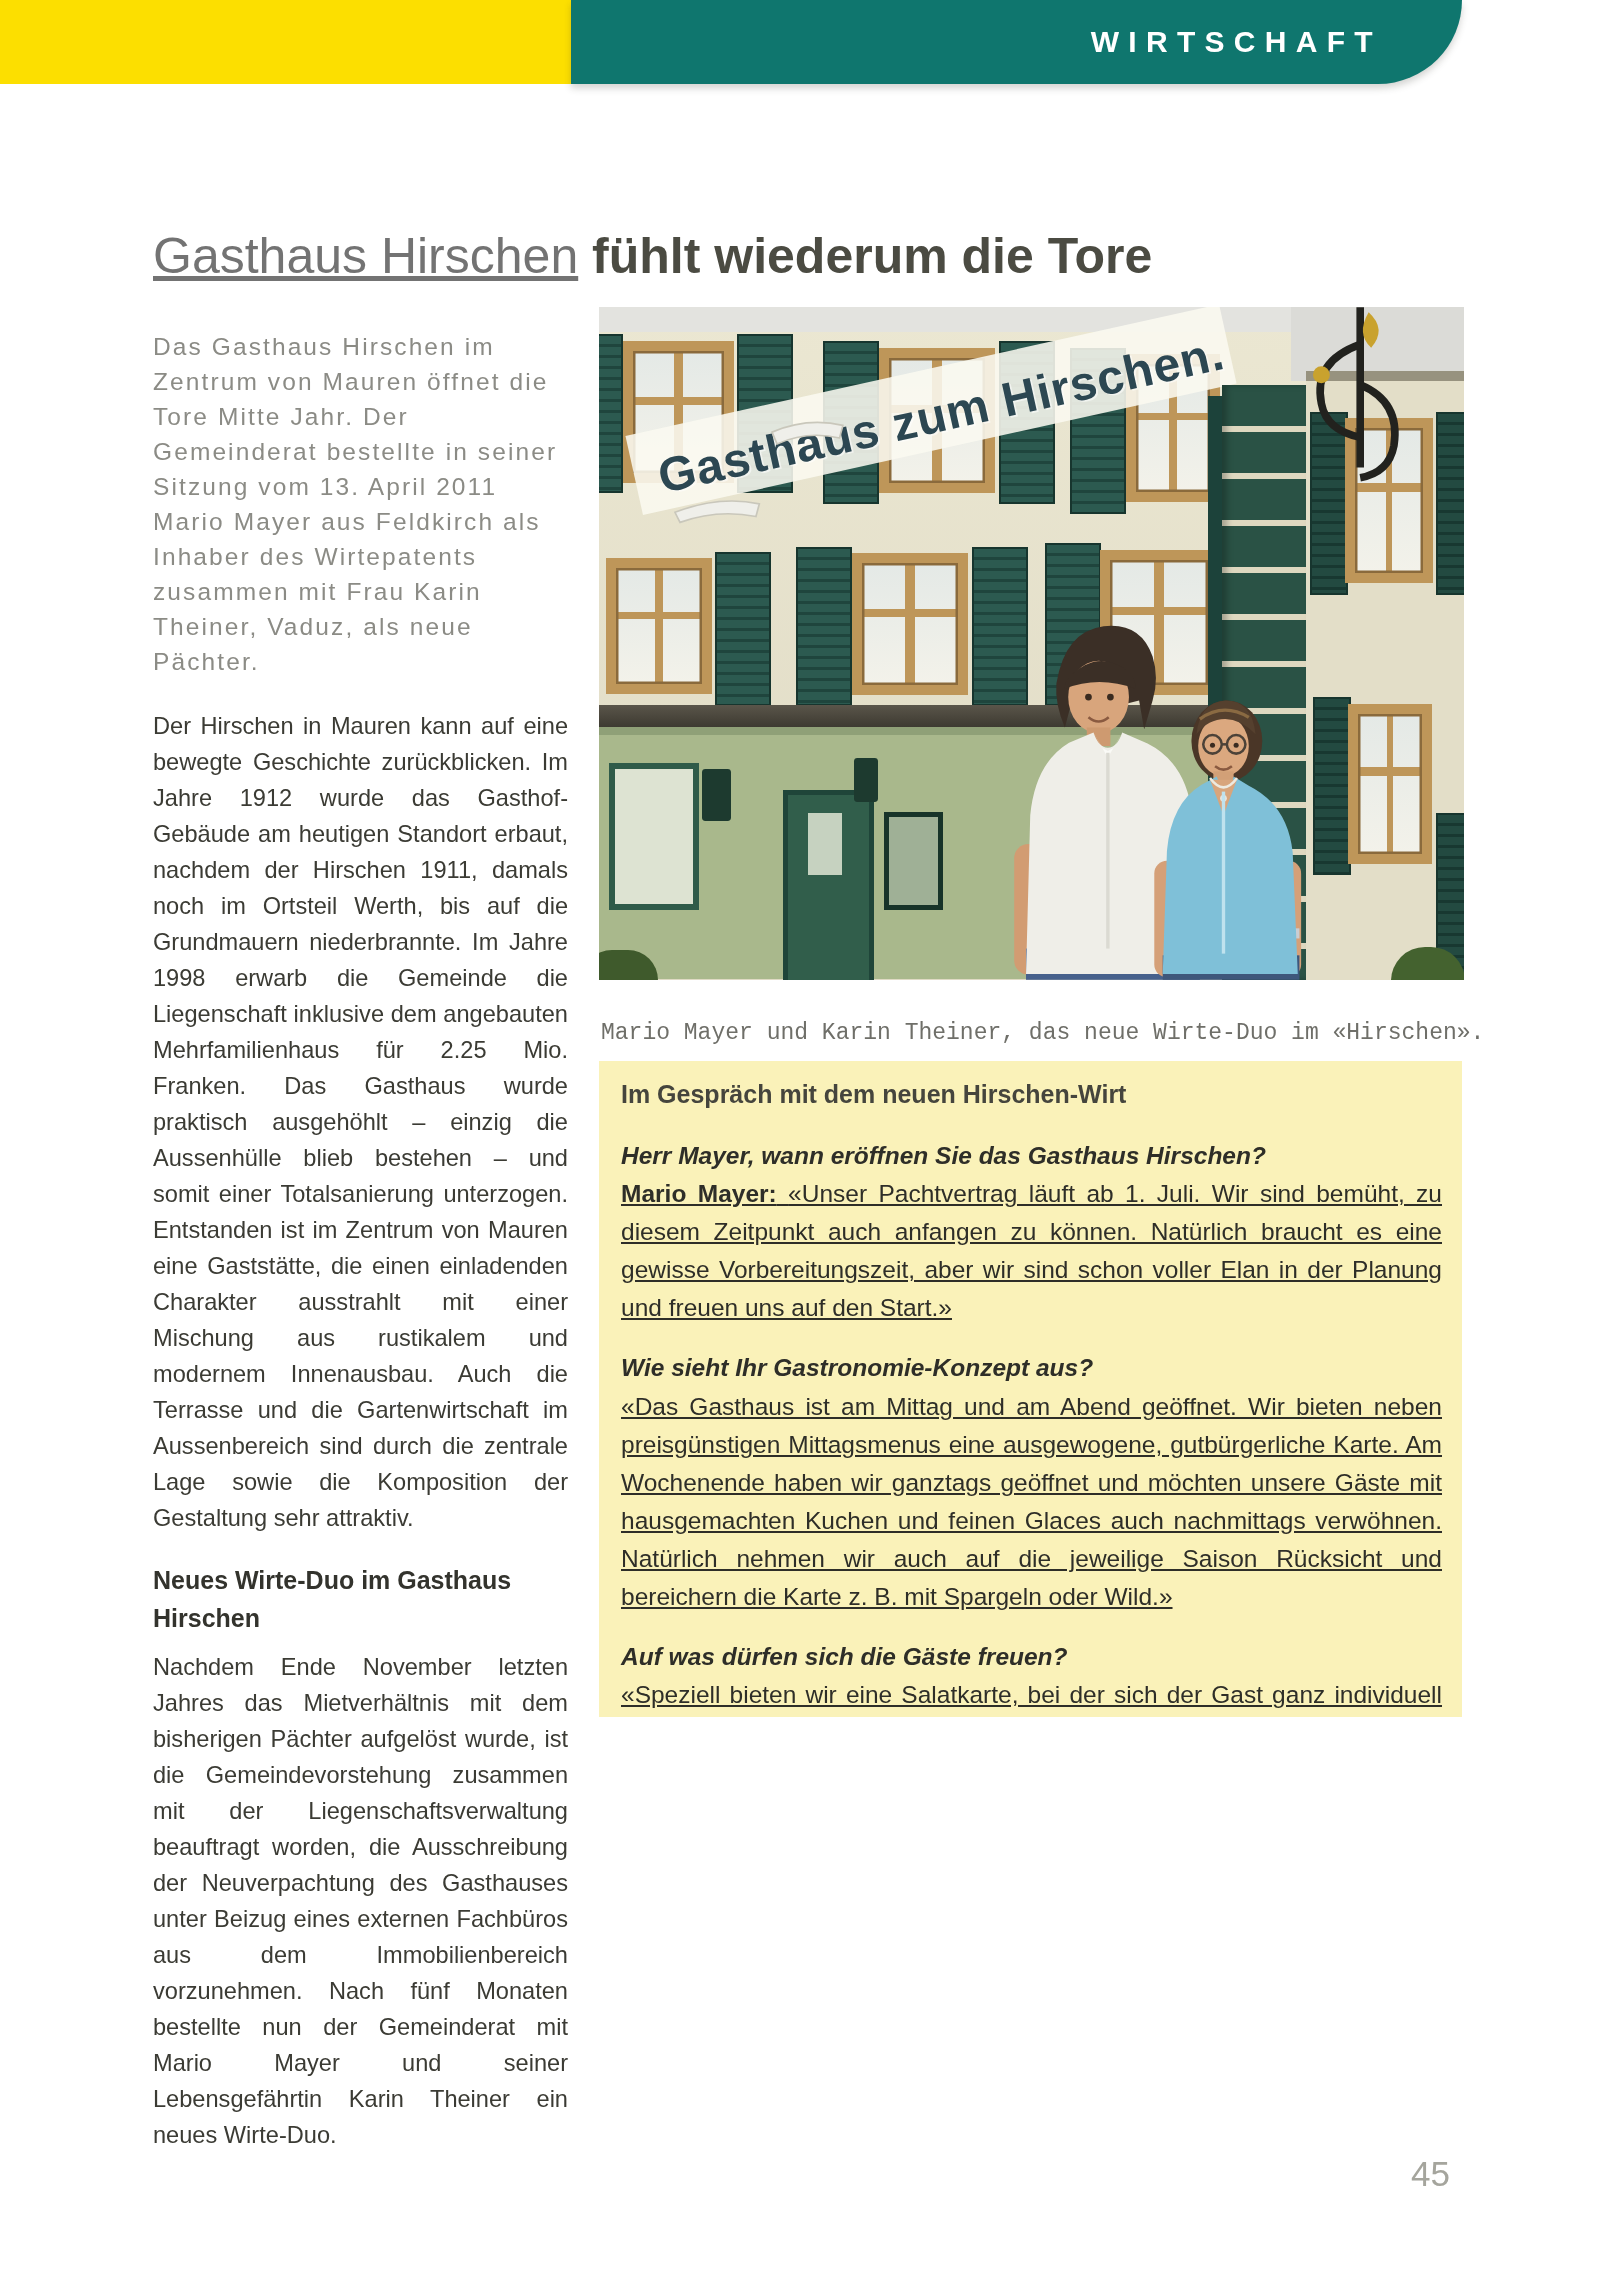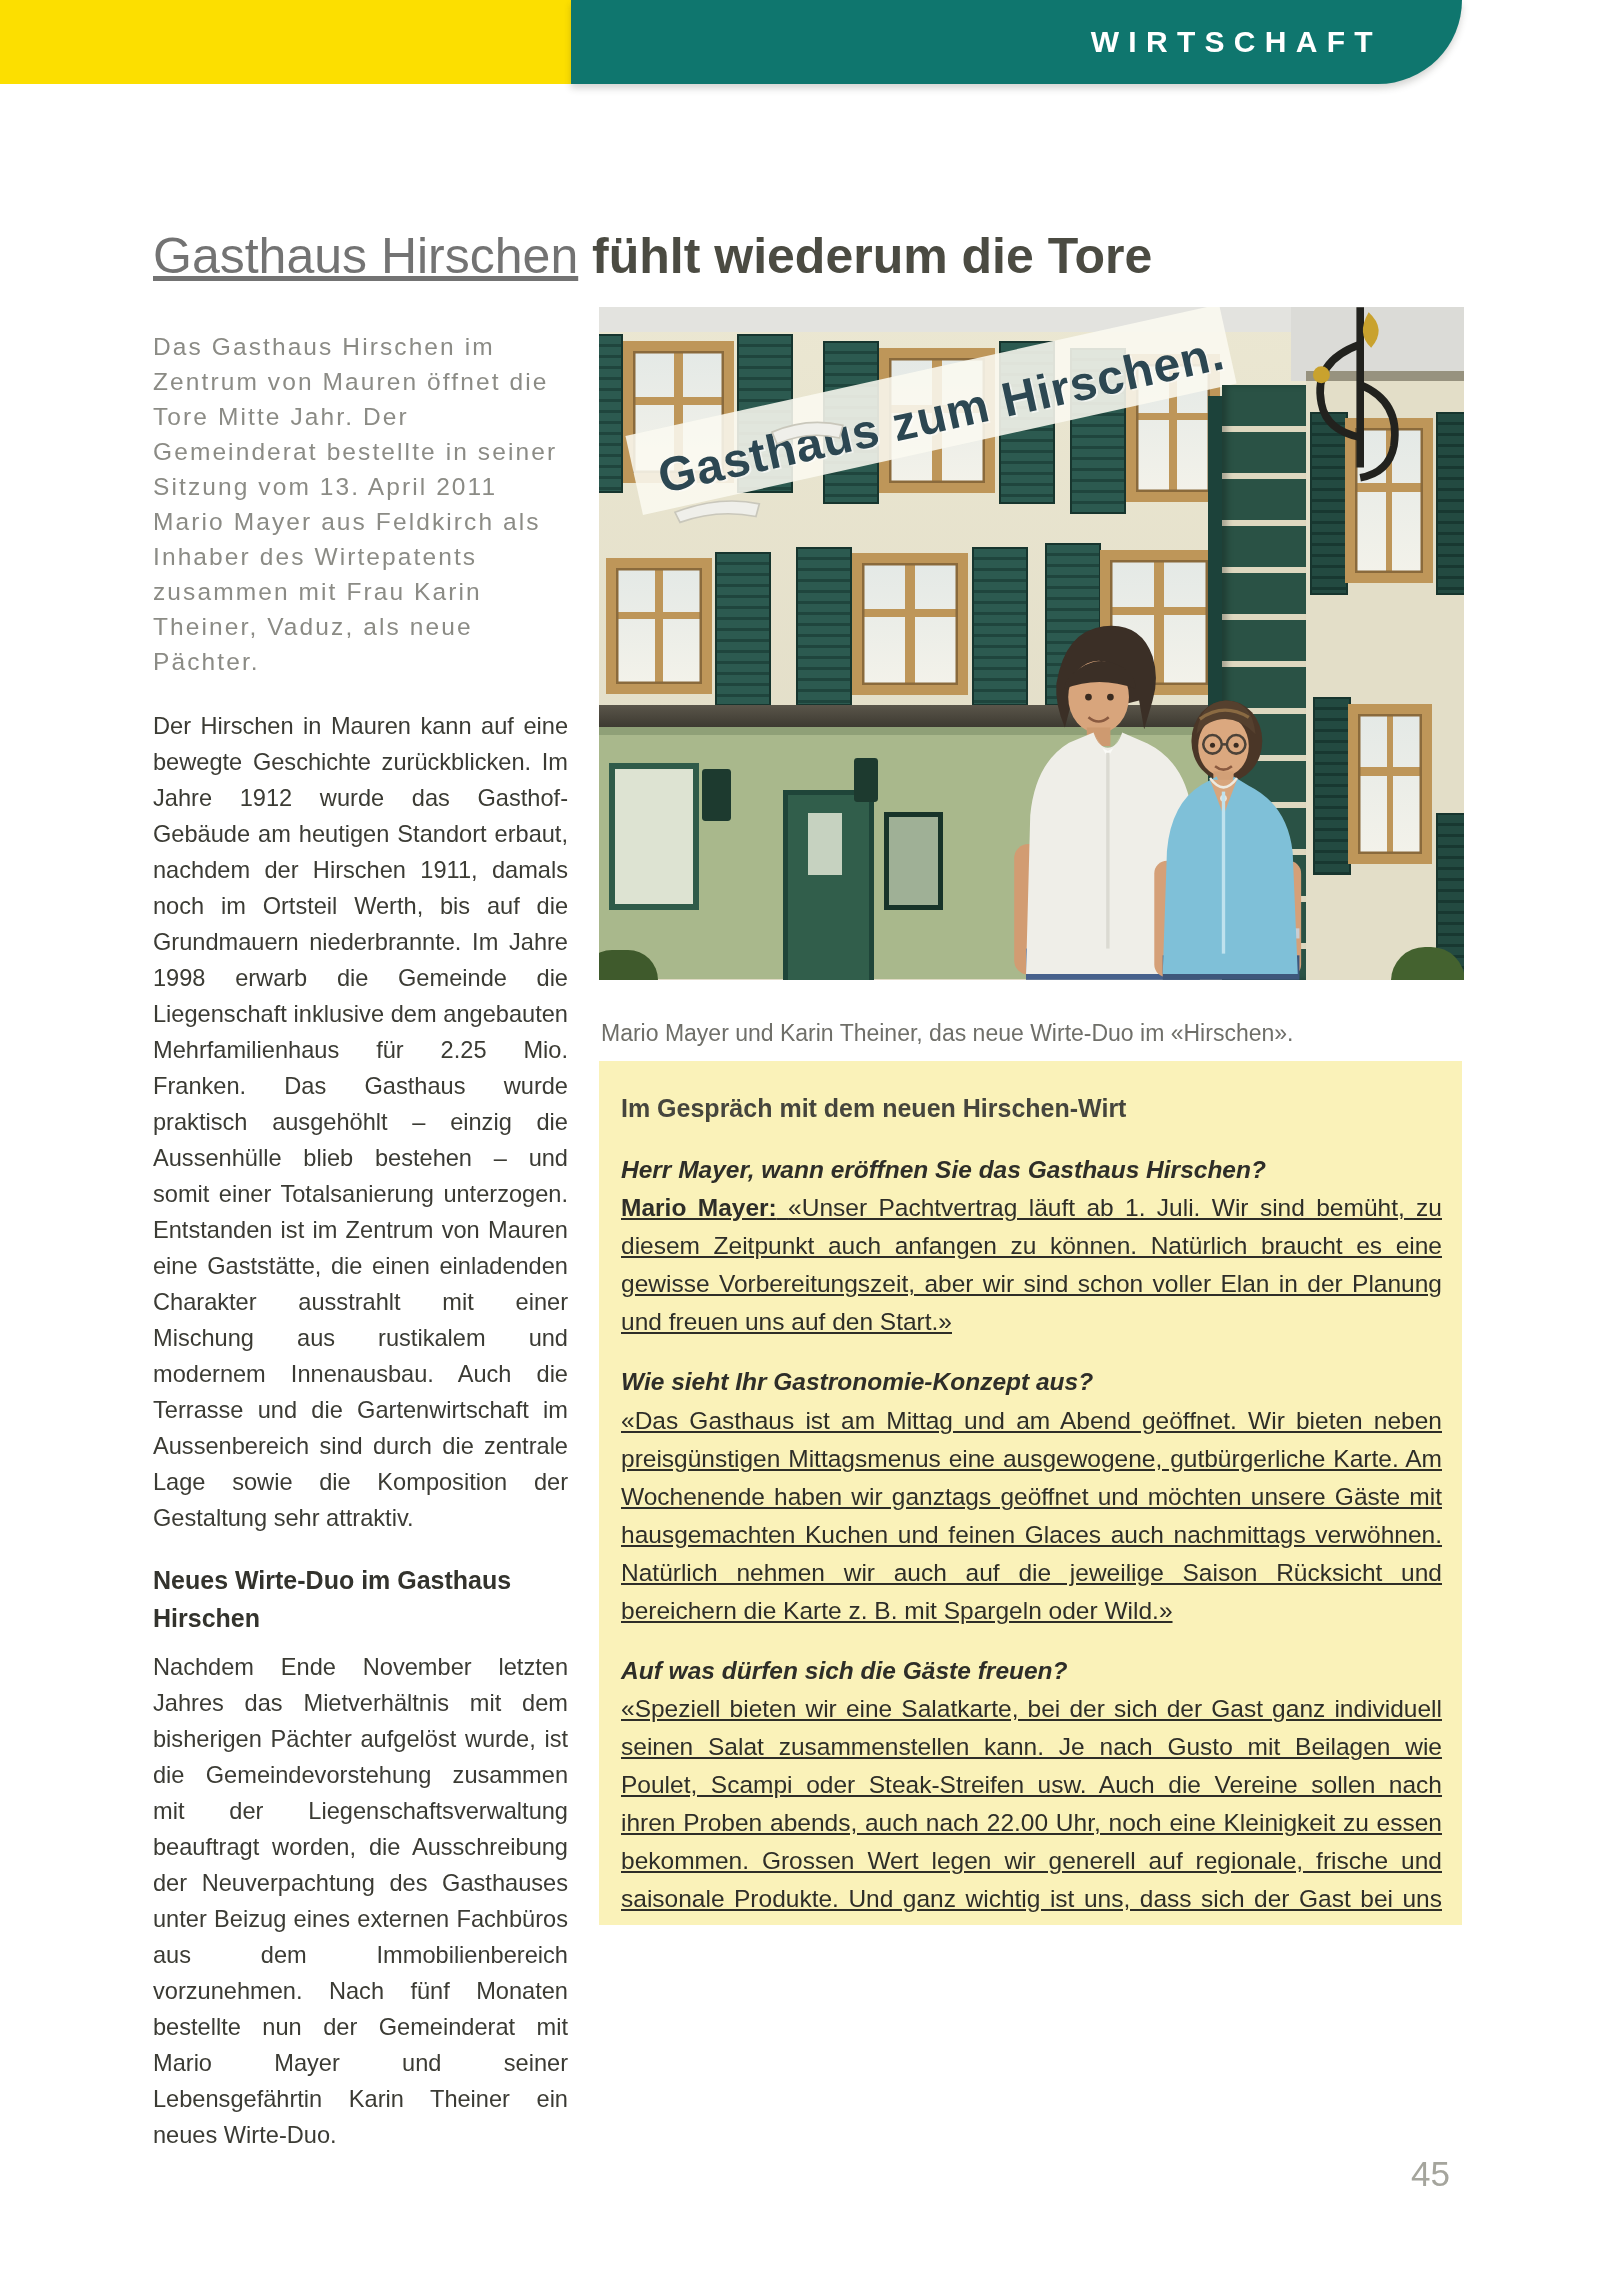--- a/index.html
+++ b/index.html
@@ -57,25 +57,25 @@
   .door-glass{left:209px;top:506px;width:34px;height:62px;background:#C6D2C0;}
   .board{left:285px;top:505px;width:49px;height:88px;background:#9FB096;border:5px solid #173329;}
   .lamp{background:#1D3A2F;border-radius:3.4px;}
   .lamp-1{left:103px;top:462px;width:29px;height:52px;}
   .lamp-2{left:255px;top:451px;width:23.6px;height:44px;}
   .plant-r{left:792px;top:640px;width:74px;height:34px;background:#44622F;border-radius:34px 34px 0 0;}
   .plant-l{left:-17px;top:643px;width:76px;height:30px;background:#3F5A2C;border-radius:34px 34px 0 0;}
   .people-svg{left:0;top:0;width:865px;height:673px;}
 
   
-  .caption{position:absolute;left:601px;top:997px;font-size:23px;color:#6F6F69;}
-
-  
-  .iv-box{position:absolute;left:599px;top:1061px;width:863px;height:864px;background:#FAF2B9;
-          box-sizing:border-box;padding:31px 20px 0 22px;overflow:hidden;}
+  .caption{position:absolute;left:601px;top:997px;font-size:23px;color:#6F6F69;font-family:Liberation Mono, monospace;}
+
+  
+  .iv-box{position:absolute;left:599px;top:1061px;width:863px;height:656px;background:#FAF2B9;
+          box-sizing:border-box;padding:17px 20px 0 22px;overflow:hidden;}
   .iv-h{font-size:25px;line-height:32px;font-weight:700;color:#45453D;margin:0 0 30px 0;}
   .iv-q{font-size:24.5px;line-height:32px;font-weight:700;font-style:italic;color:#2E2E28;margin:25px 0 3.4px 0;}
   .iv-a{font-size:24.5px;line-height:38px;color:#2E2E28;text-align:justify;margin:0;text-decoration:underline;}
   .iv-a b{font-style:normal;}
 
   
   .page-num{position:absolute;left:1411px;top:2154px;font-size:35px;color:#A5A59D;}
 </style>
 </head>
 <body>

